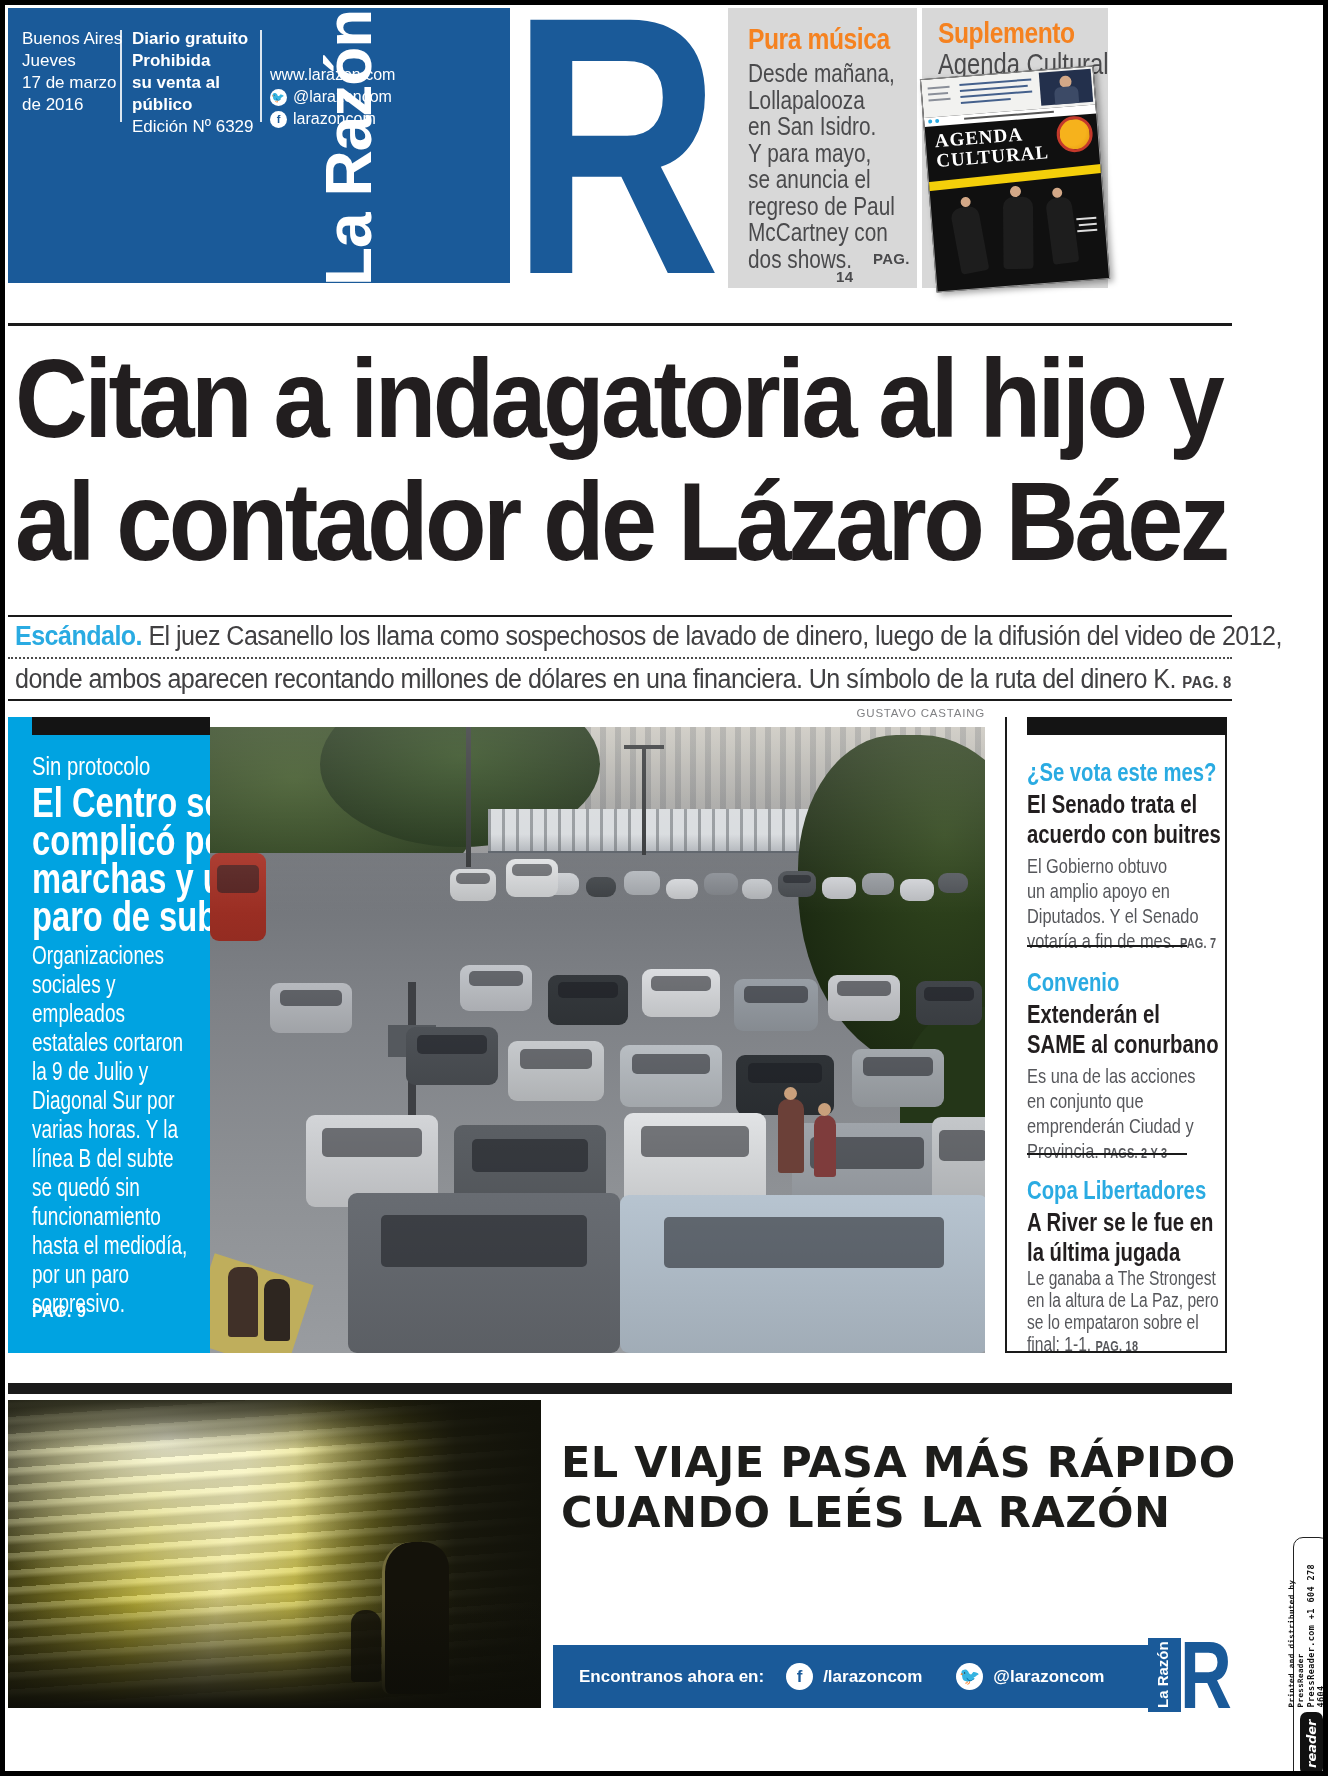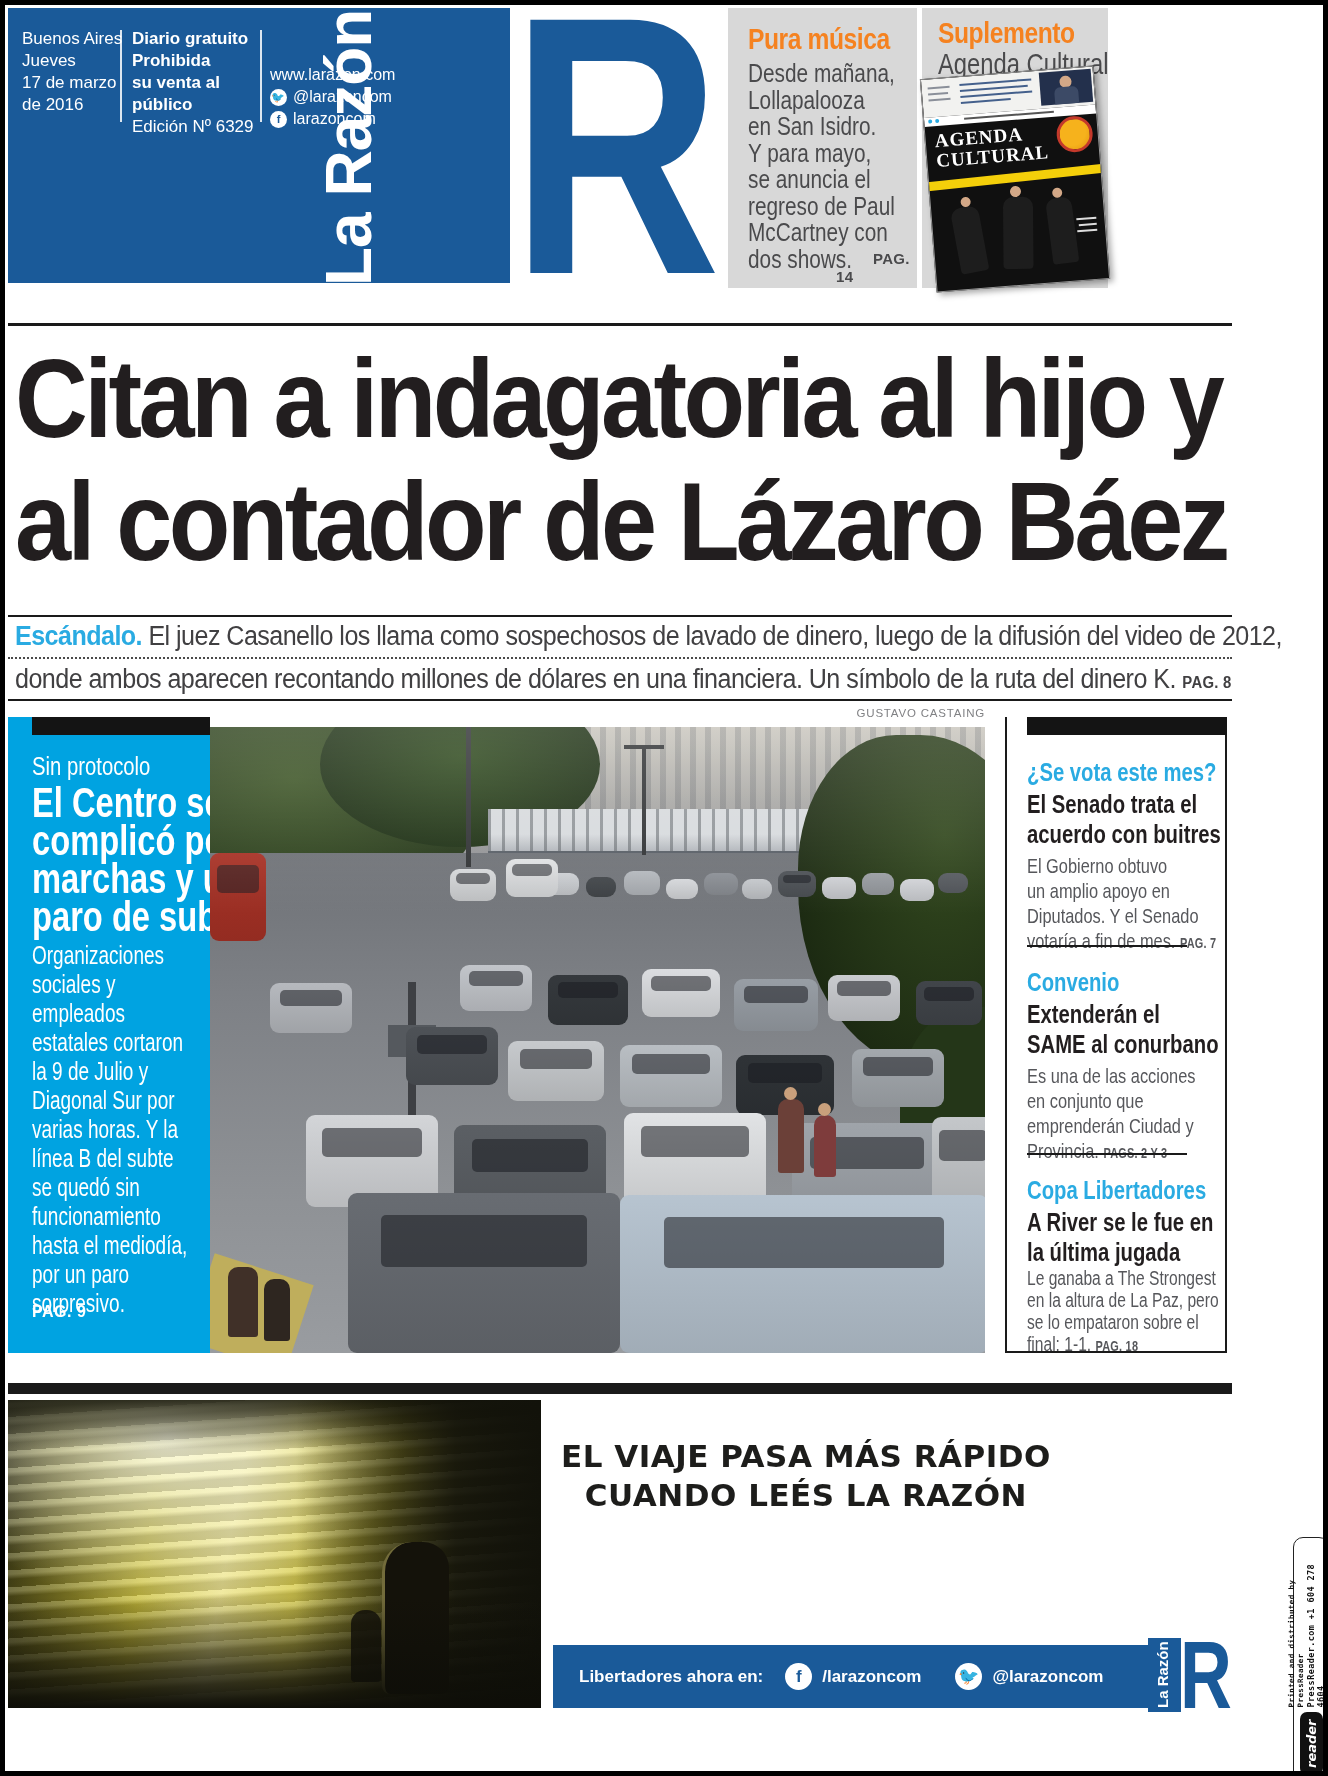--- a/index.html
+++ b/index.html
@@ -80,21 +80,21 @@
   
   #thickbar{left:3px;top:1378px;width:1224px;height:11px;background:#1a1a1a;position:absolute;}
   #subway{left:3px;top:1395px;width:533px;height:308px;overflow:hidden;background:
     radial-gradient(ellipse at 30% 12%,rgba(255,255,235,.95),transparent 45%),
     linear-gradient(100deg,#2b2a12 0%,#6e681f 12%,#c8bc3a 28%,#ece28a 42%,#d8cc52 54%,#8e8627 68%,#4a4618 82%,#23220e 100%);}
   #subway .streaks{position:absolute;inset:0;background:repeating-linear-gradient(176deg,rgba(255,255,220,.22) 0 4px,rgba(0,0,0,.14) 9px 17px);}
   #subway .topdark{position:absolute;inset:0;background:linear-gradient(180deg,rgba(18,18,8,.85),transparent 16%);}
   #subway .rightdark{position:absolute;inset:0;background:linear-gradient(270deg,#12120a 0%,rgba(18,18,10,.88) 16%,transparent 46%);}
   #subway .botdark{position:absolute;inset:0;background:linear-gradient(0deg,#0e0e08 0%,rgba(14,14,8,.72) 12%,transparent 36%);}
   .sil{position:absolute;background:#14120a;}
-  #ad-headline{left:556px;top:1432px;font-family:"DejaVu Sans",sans-serif;font-weight:800;font-size:31px;line-height:39px;color:#1d1d1b;letter-spacing:.5px;white-space:pre-line;text-align:center;}
+  #ad-headline{left:556px;top:1432px;font-family:"DejaVu Sans",sans-serif;font-weight:800;font-size:43px;line-height:50px;color:#1d1d1b;letter-spacing:.5px;white-space:pre-line;}
   #ad-body{left:556px;top:1540px;font-size:20px;line-height:29px;color:#3a3a3a;white-space:pre-line;}
   #socialbar{left:548px;top:1640px;width:595px;height:63px;background:#1a5a99;display:flex;align-items:center;color:#fff;font-weight:bold;font-size:17px;}
   .fsoc{width:27px;height:27px;border-radius:50%;background:#fff;color:#1a5a99;display:flex;align-items:center;justify-content:center;font-weight:bold;font-size:17px;}
   
   #flogo-blue{left:1143px;top:1633px;width:33px;height:74px;background:#1a5a99;}
   #flogo-vtext{left:1149px;top:1703px;color:#fff;font-weight:bold;font-size:15px;}
   #flogo-r{left:1176px;top:1633px;width:51px;height:74px;background:#fff;overflow:hidden;display:flex;align-items:center;justify-content:center;}
   #flogo-r span{font-size:97px;font-weight:bold;color:#1a5a99;transform:scaleX(.74);line-height:0;}
 
   
@@ -379,21 +379,21 @@
     <div class="rightdark"></div>
     <div class="sil" style="right:92px;bottom:14px;width:64px;height:152px;border-radius:30px 26px 8px 8px;border-left:3px solid rgba(230,220,120,.45);"></div>
     <div class="sil" style="right:160px;bottom:26px;width:30px;height:72px;border-radius:14px 14px 4px 4px;opacity:.85;"></div>
     <div class="botdark"></div>
   </div>
 
   <div id="ad-headline" class="abs">EL VIAJE PASA MÁS RÁPIDO
 CUANDO LEÉS LA RAZÓN</div>
 
   <div id="socialbar" class="abs">
-    <span style="margin-left:26px;">Libertadores ahora en:</span>
+    <span style="margin-left:26px;">Encontranos ahora en:</span>
     <span class="fsoc" style="margin-left:22px;">f</span>
     <span style="margin-left:10px;">/larazoncom</span>
     <span class="fsoc" style="margin-left:34px;">🐦</span>
     <span style="margin-left:10px;">@larazoncom</span>
   </div>
 
   <div id="flogo-blue" class="abs"></div>
   <div class="vtext" id="flogo-vtext">La Razón</div>
   <div id="flogo-r" class="abs">
     <span>R</span>

